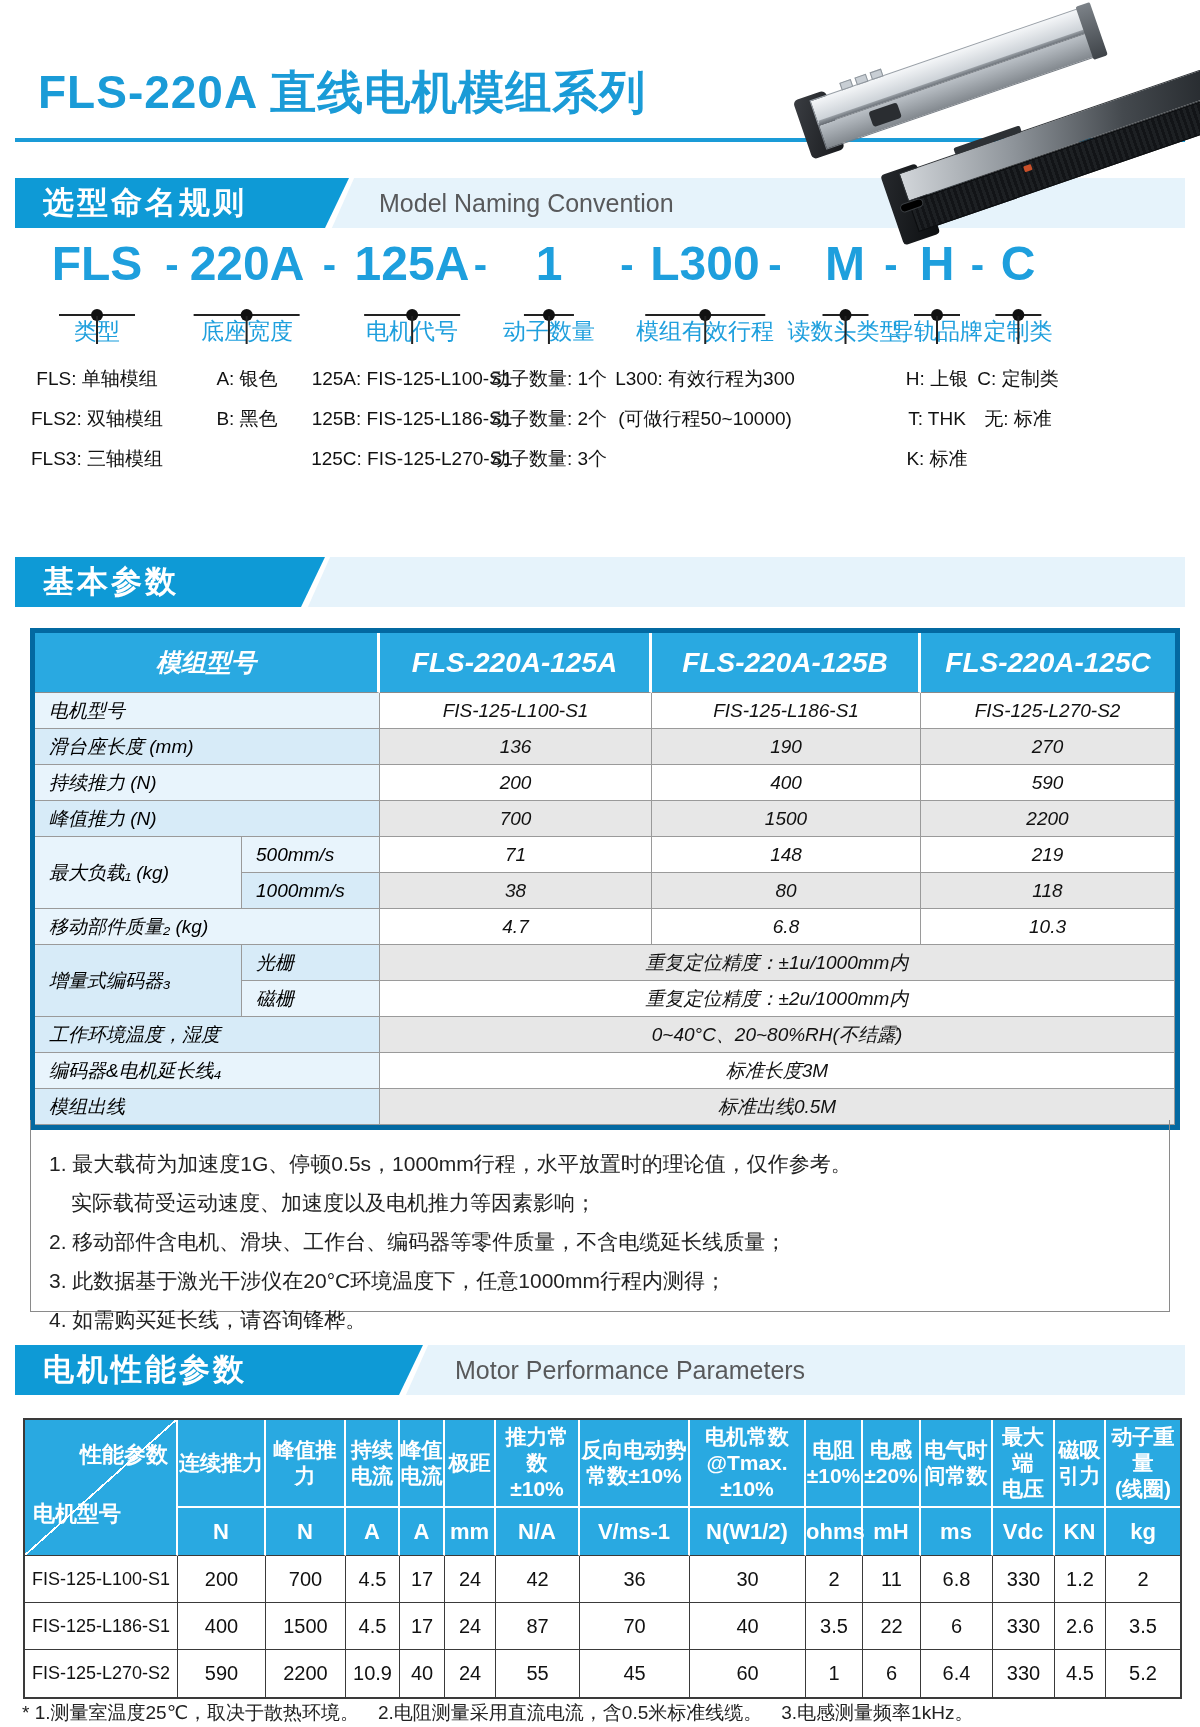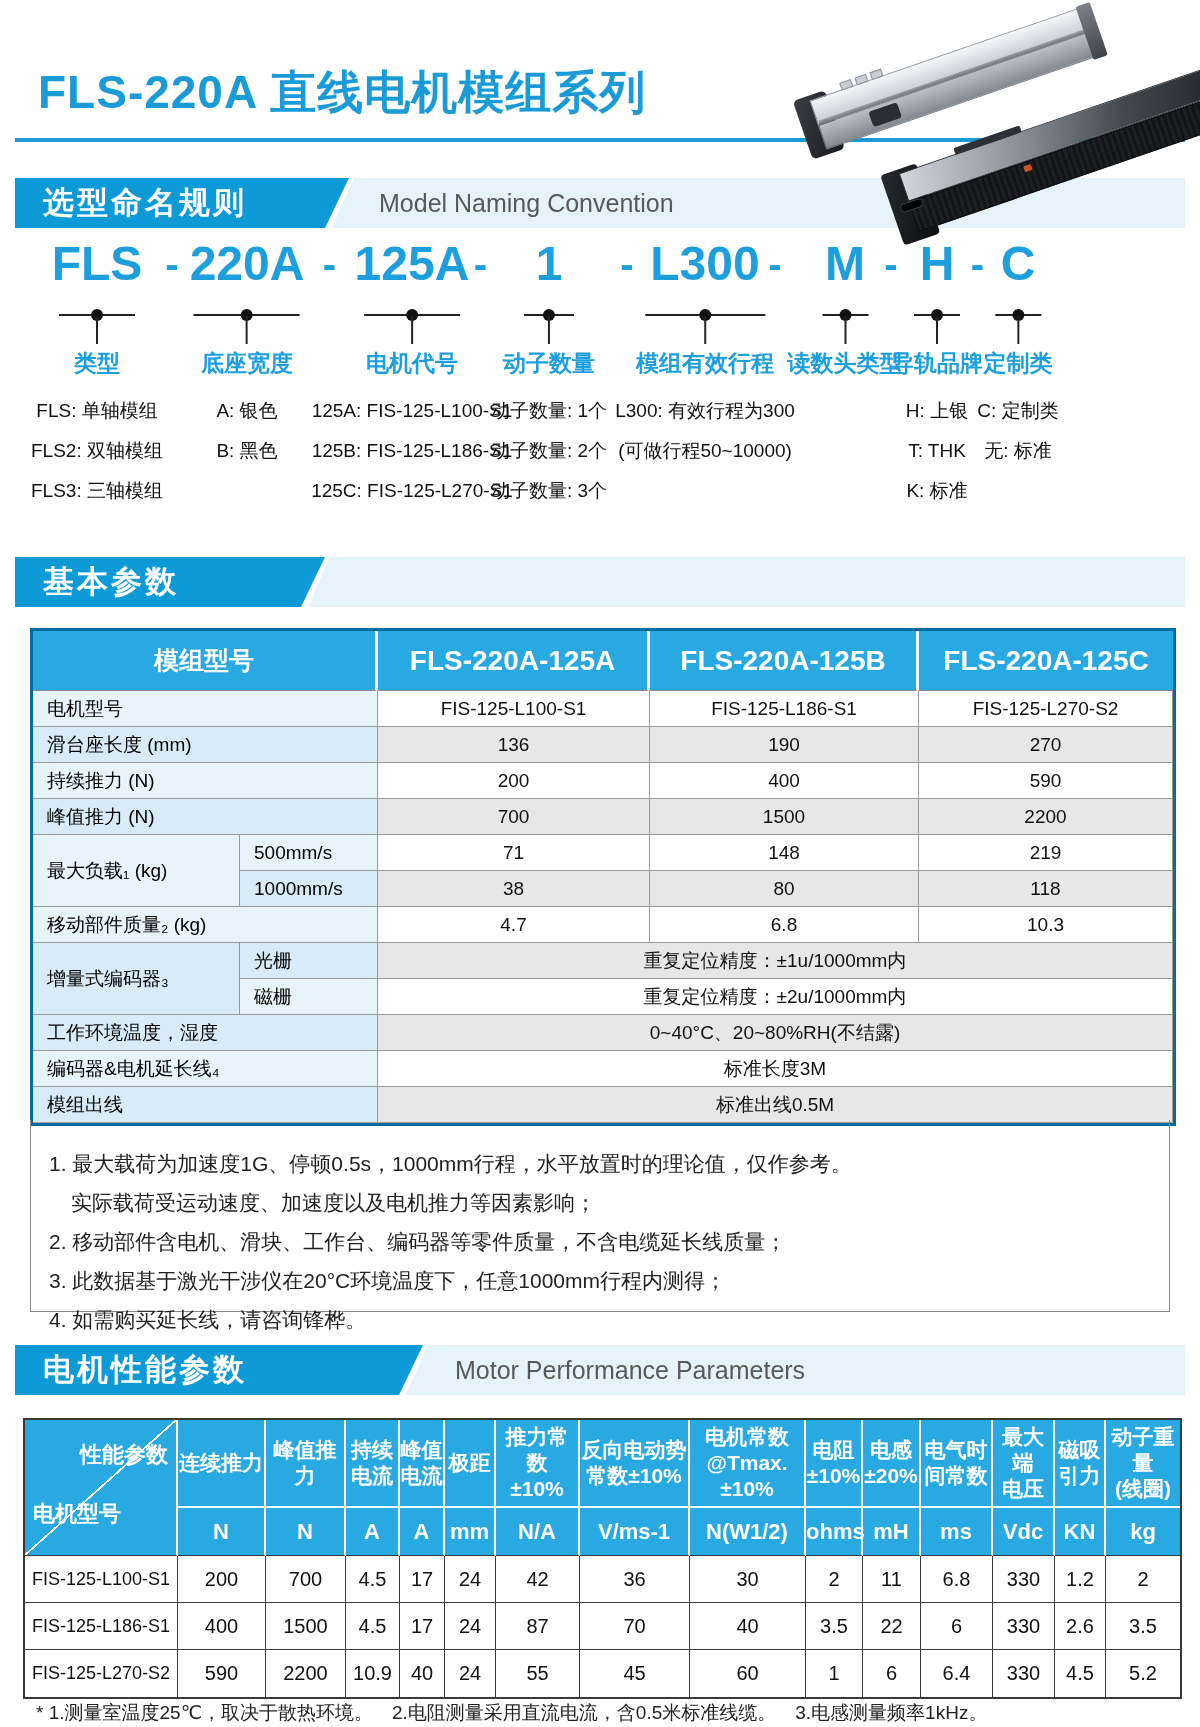--- a/index.html
+++ b/index.html
@@ -41,27 +41,27 @@
   .mod-black .led { position:absolute; left:120px; top:34px; width:8px; height:6px; background:#c9502a; border-radius:1px; }
 
   
   .naming { position:absolute; left:0; top:240px; width:1200px; height:290px; }
   .ncol { position:absolute; transform:translateX(-50%); text-align:center; white-space:nowrap; }
   .ncode { display:block; font-size:48px; font-weight:bold; color:#1e9fdd; line-height:48px; }
   .ndash { position:absolute; transform:translateX(-50%); top:0; font-size:40px; font-weight:bold; color:#1e9fdd; line-height:48px; }
   .ntick { position:relative; height:2px; background:#222; margin:26px auto 0; }
   .ntick .dot { position:absolute; left:50%; top:-5px; width:12px; height:12px; margin-left:-6px; border-radius:50%; background:#111; }
   .ntick .stem { position:absolute; left:50%; top:2px; width:2px; height:28px; margin-left:-1px; background:#222; }
-  .nlabel { margin-top:32px; font-size:23px; font-weight:bold; color:#1e9fdd; }
+  .nlabel { font-size:23px; font-weight:normal; color:#1e9fdd; }
   .nopts { margin-top:12px; }
   .nopt { font-size:19px; color:#111; line-height:40px; }
 
   
   .btable-wrap { position:absolute; left:30px; top:628px; width:1140px; }
-  table.btable { width:1140px; border-collapse:separate; border-spacing:0; table-layout:fixed; border:3px solid #0369a1; }
+  table.btable { width:1140px; border-collapse:separate; border-spacing:0; table-layout:fixed; border:5px solid #0369a1;font-style:italic; }
   .btable th, .btable td { font-weight:normal; }
   .btable thead th { background:#29a9e1; color:#fff; height:60px; font-weight:bold; font-size:28px; border-right:3px solid #fff; border-bottom:1px solid #8a8a8a; text-align:center; }
   .btable thead th:first-child { font-size:25px; }
   .btable thead th:last-child { border-right:none; }
   .btable tbody th, .btable tbody td { height:36px; font-size:19px; border-right:1px solid #9a9a9a; border-bottom:1px solid #9a9a9a; }
   .btable tbody th { text-align:left; padding-left:14px; }
   .btable tr.w th { background:#e8f4fc; } .btable tr.g th { background:#d7ebf8; }
   .btable td.dat { text-align:center; color:#111; }
   .btable tr.w td.dat { background:#fff; } .btable tr.g td.dat { background:#e7e7e7; }
 
@@ -79,21 +79,21 @@
   .mtable thead th:last-child { border-right:none; }
   .mtable th.corner { position:relative; padding:16px; border-bottom:1px solid #3a3a3a !important;
       background:linear-gradient(to bottom right,#29a9e1 49.55%,#fff 49.55%,#fff 50.45%,#29a9e1 50.45%); }
   .mtable th.corner .c-top { position:absolute; right:8px; top:22px; font-size:22px; }
   .mtable th.corner .c-bot { position:absolute; left:8px; bottom:28px; font-size:22px; }
   .mtable tbody th, .mtable tbody td { height:47px; background:#fff; border-right:1px solid #3a3a3a; border-bottom:1px solid #3a3a3a; text-align:center; font-size:20px; color:#111; font-weight:normal; }
   .mtable tbody th { font-size:18px; }
   .mtable tbody tr:last-child th, .mtable tbody tr:last-child td { border-bottom:none; }
   .mtable tbody th:last-child, .mtable tbody td:last-child { border-right:none; }
 
-  .footnote { position:absolute; left:36px; top:1700px; font-size:19px; color:#222; white-space:nowrap; }
+  .footnote { position:absolute; left:22px; top:1700px; font-size:19px; color:#222; white-space:nowrap; }
 </style>
 </head>
 <body>
 
 <div id="page">
 
   <div class="title">FLS-220A 直线电机模组系列</div>
   <div class="title-rule"></div>
 
   <div class="products">

